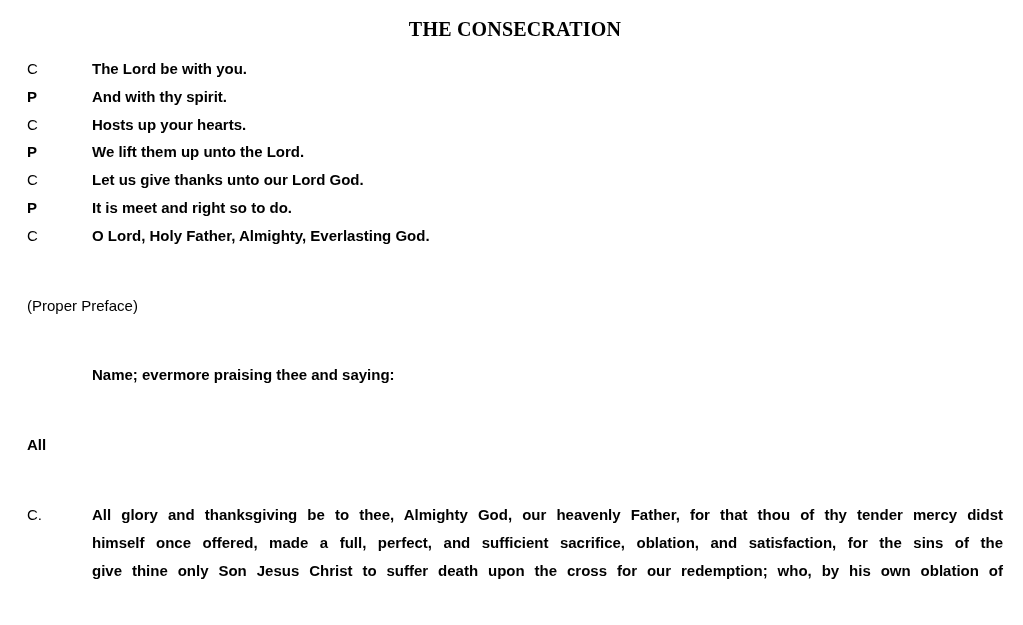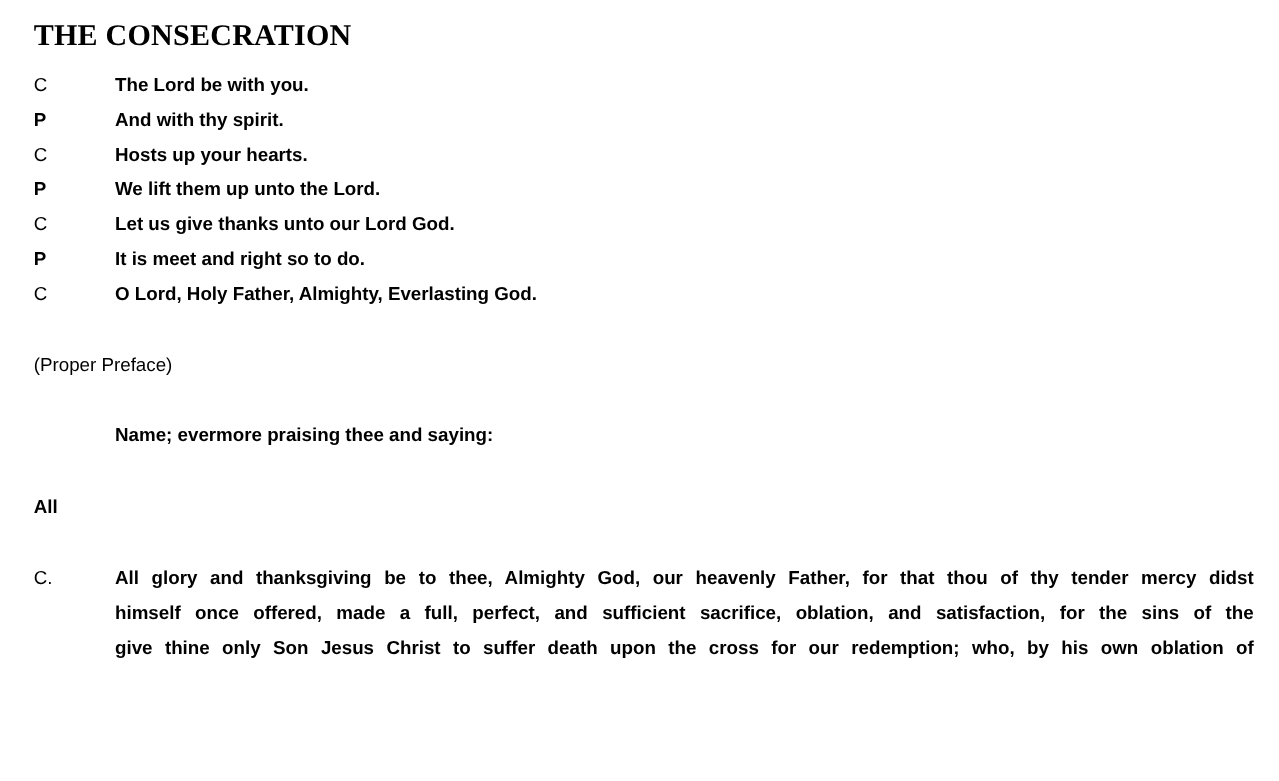--- a/index.html
+++ b/index.html
@@ -20,27 +20,28 @@
     background: #ffffff;
     color: #000000;
     font-family: "Liberation Sans", "DejaVu Sans", sans-serif;
     font-size: 15px;
     line-height: 27.8px;
   }
   .title {
     margin: 0 0 12px 0;
     font-family: "Liberation Serif", "DejaVu Serif", serif;
     font-weight: 700;
-    font-size: 24px;
+    font-size: 20px;
     line-height: 28px;
     letter-spacing: 0.2px;
     color: #000000;
+    text-align: center;
   }
   .doc > .block + .block {
-    margin-top: 29px;
+    margin-top: 42px;
   }
   .row {
     display: grid;
     grid-template-columns: 65px 1fr;
   }
   .row.bold {
     font-weight: 700;
   }
   .label {
     white-space: nowrap;

